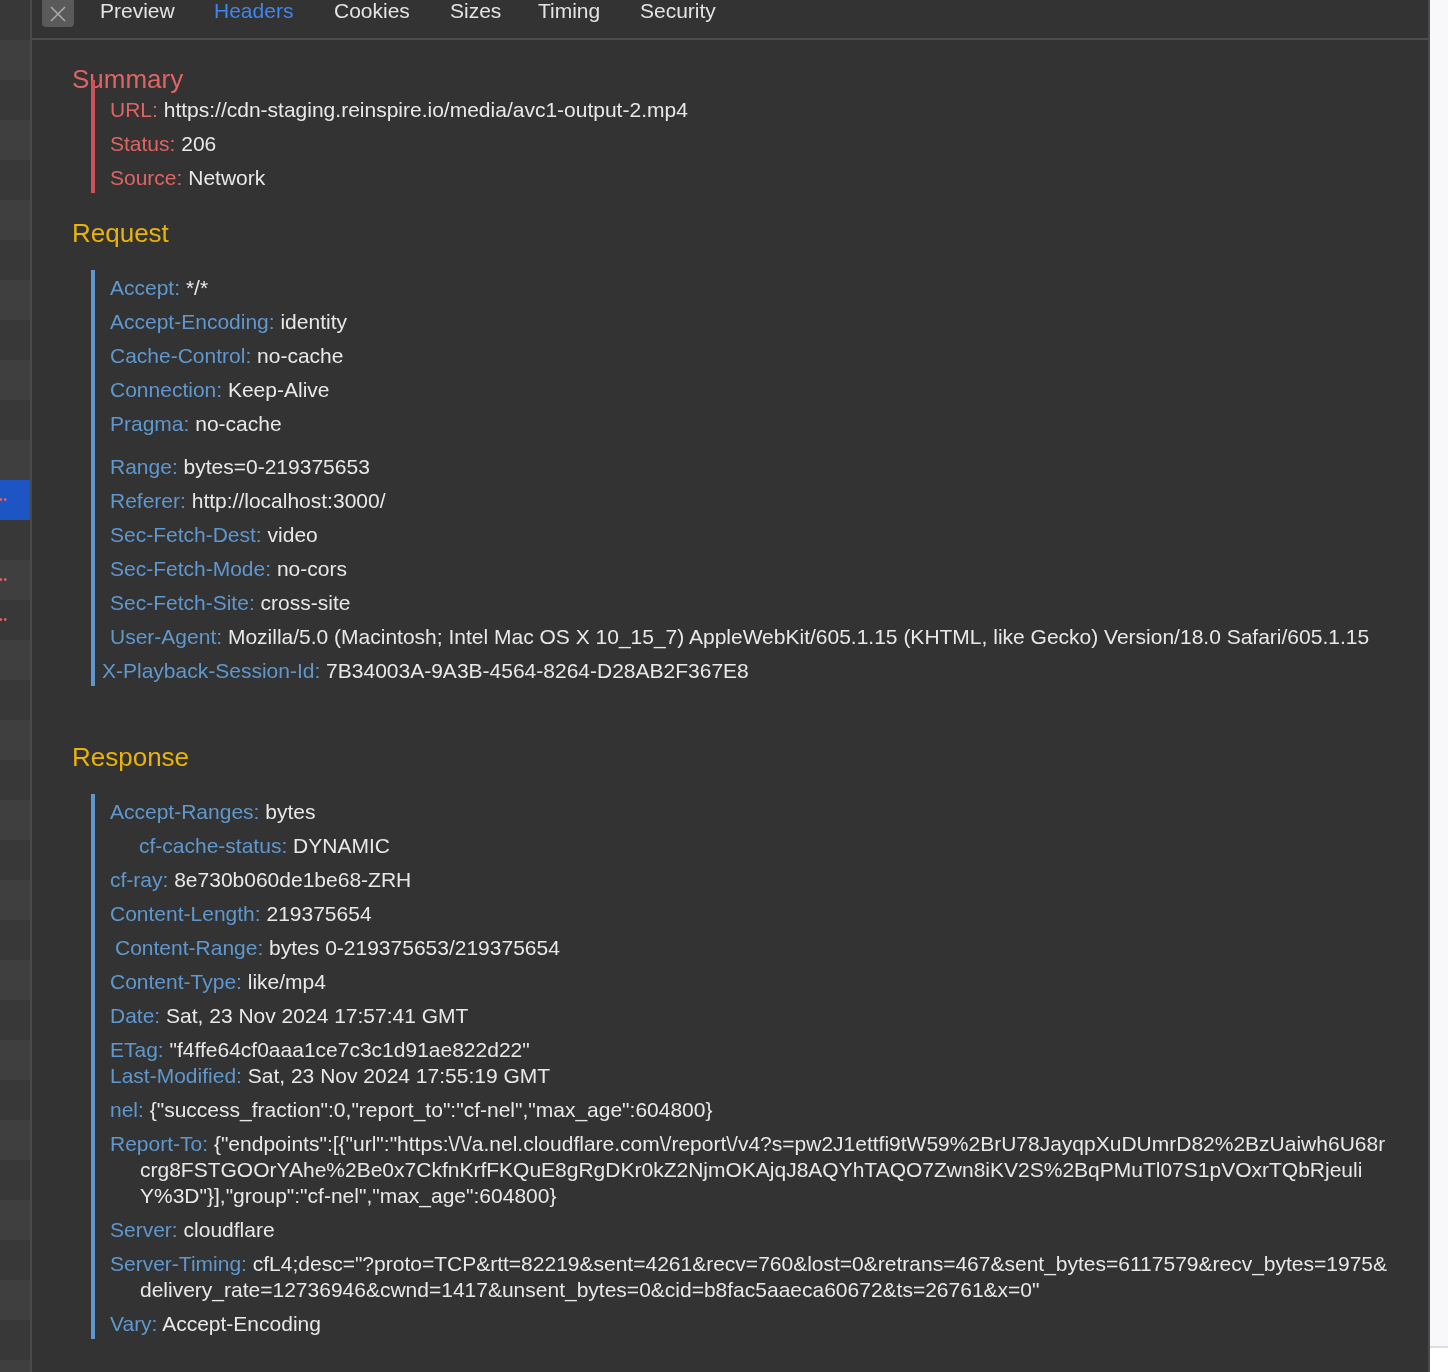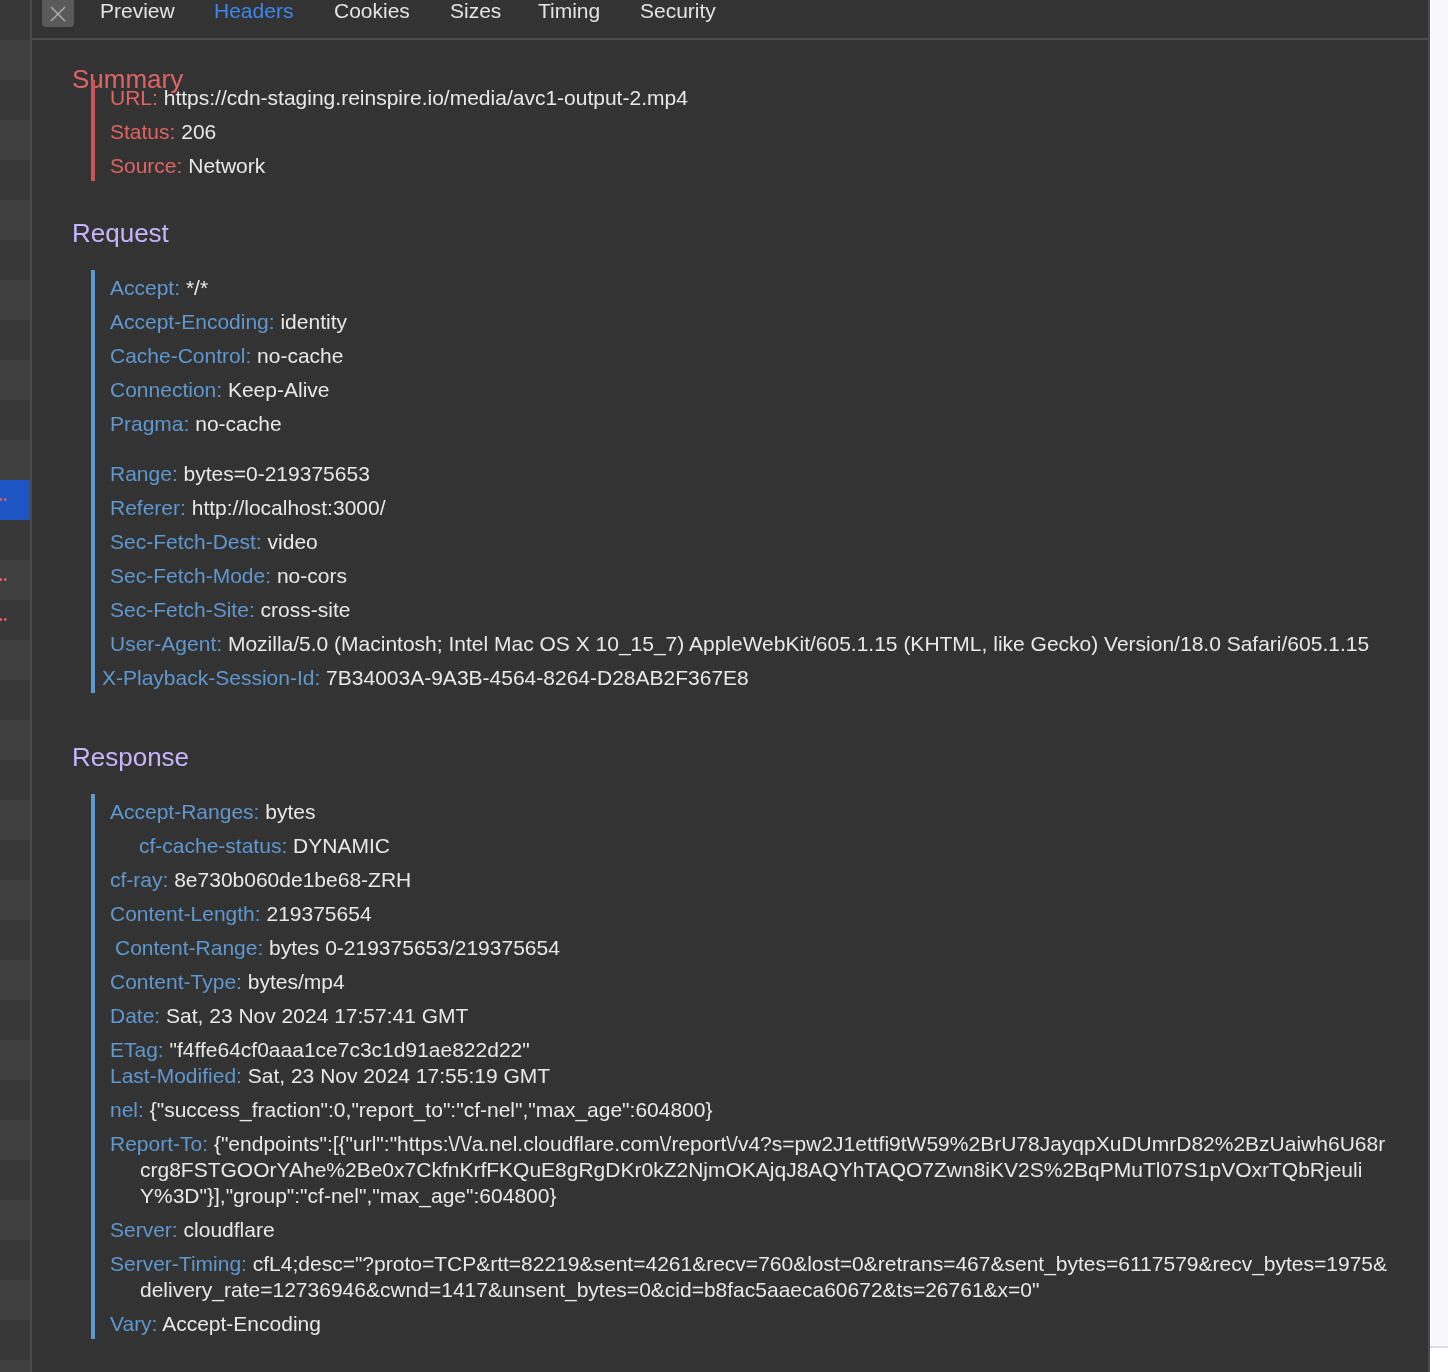--- a/index.html
+++ b/index.html
@@ -41,21 +41,21 @@
     .close-btn svg { width: 20px; height: 20px; }
     .tab {
       position: absolute; top: -2px; font-size: 21px; color: #e3e3e3; white-space: nowrap;
       cursor: pointer; line-height: 26px;
     }
     .tab.active { color: #3f87f0; }
 
     
     .content { position: absolute; left: 32px; top: 42px; width: 1396px; height: 1330px; overflow: hidden; }
     .section-title {
-      position: absolute; left: 40px; font-size: 26px; color: #c4b5fd; white-space: nowrap;
+      position: absolute; left: 40px; font-size: 26px; color: #eab308; white-space: nowrap;
     }
     .section-title.summary { color: #e06464; top: -14px; margin-top: 36px; }
     .block {
       position: absolute; left: 59px; border-left: 4px solid #5f98cf;
     }
     .block.summary { border-left-color: #c9555a; }
     .hrow {
       position: relative; padding-left: 15px; font-size: 21px; line-height: 26px; white-space: pre-wrap;
       word-break: break-all; width: 1300px;
     }
@@ -124,49 +124,49 @@
   <span class="tab" style="left:302px;">Cookies</span>
   <span class="tab" style="left:418px;">Sizes</span>
   <span class="tab" style="left:506px;">Timing</span>
   <span class="tab" style="left:608px;">Security</span>
 </div>
 
 <div class="content">
 
   <div class="section-title summary">Summary</div>
   <div class="block summary" style="top:38px;">
-    <div class="hrow" style="margin-top:5px;"><span class="k">URL:</span> <span class="v">https://cdn-staging.reinspire.io/media/avc1-output-2.mp4</span></div>
+    <div class="hrow" style="margin-top:17px;"><span class="k">URL:</span> <span class="v">https://cdn-staging.reinspire.io/media/avc1-output-2.mp4</span></div>
     <div class="hrow" style="margin-top:8px;"><span class="k">Status:</span> <span class="v">206</span></div>
     <div class="hrow" style="margin-top:8px;margin-bottom:2px;"><span class="k">Source:</span> <span class="v">Network</span></div>
   </div>
 
   <div class="section-title" style="top:176px;">Request</div>
   <div class="block" style="top:228px;">
     <div class="hrow" style="margin-top:5px;"><span class="k">Accept:</span> <span class="v">*/*</span></div>
     <div class="hrow" style="margin-top:8px;"><span class="k">Accept-Encoding:</span> <span class="v">identity</span></div>
     <div class="hrow" style="margin-top:8px;"><span class="k">Cache-Control:</span> <span class="v">no-cache</span></div>
     <div class="hrow" style="margin-top:8px;"><span class="k">Connection:</span> <span class="v">Keep-Alive</span></div>
     <div class="hrow" style="margin-top:8px;"><span class="k">Pragma:</span> <span class="v">no-cache</span></div>
-    <div class="hrow" style="margin-top:24px;"><span class="k">Range:</span> <span class="v">bytes=0-219375653</span></div>
+    <div class="hrow" style="margin-top:17px;"><span class="k">Range:</span> <span class="v">bytes=0-219375653</span></div>
     <div class="hrow" style="margin-top:8px;"><span class="k">Referer:</span> <span class="v">http://localhost:3000/</span></div>
     <div class="hrow" style="margin-top:8px;"><span class="k">Sec-Fetch-Dest:</span> <span class="v">video</span></div>
     <div class="hrow" style="margin-top:8px;"><span class="k">Sec-Fetch-Mode:</span> <span class="v">no-cors</span></div>
     <div class="hrow" style="margin-top:8px;"><span class="k">Sec-Fetch-Site:</span> <span class="v">cross-site</span></div>
     <div class="hrow wrap" style="margin-top:8px;"><span class="k">User-Agent:</span> <span class="v">Mozilla/5.0 (Macintosh; Intel Mac OS X 10_15_7) AppleWebKit/605.1.15 (KHTML, like Gecko) Version/18.0 Safari/605.1.15</span></div>
     <div class="hrow" style="margin-top:8px;margin-bottom:2px;padding-left:7px;"><span class="k">X-Playback-Session-Id:</span> <span class="v">7B34003A-9A3B-4564-8264-D28AB2F367E8</span></div>
   </div>
 
   <div class="section-title" style="top:700px;">Response</div>
   <div class="block" style="top:752px;">
     <div class="hrow" style="margin-top:5px;"><span class="k">Accept-Ranges:</span> <span class="v">bytes</span></div>
     <div class="hrow" style="margin-top:8px;padding-left:44px;"><span class="k">cf-cache-status:</span> <span class="v">DYNAMIC</span></div>
     <div class="hrow" style="margin-top:8px;"><span class="k">cf-ray:</span> <span class="v">8e730b060de1be68-ZRH</span></div>
     <div class="hrow" style="margin-top:8px;"><span class="k">Content-Length:</span> <span class="v">219375654</span></div>
     <div class="hrow" style="margin-top:8px;padding-left:20px;"><span class="k">Content-Range:</span> <span class="v">bytes 0-219375653/219375654</span></div>
-    <div class="hrow" style="margin-top:8px;"><span class="k">Content-Type:</span> <span class="v">bytes/mp4</span></div>
+    <div class="hrow" style="margin-top:8px;"><span class="k">Content-Type:</span> <span class="v">like/mp4</span></div>
     <div class="hrow" style="margin-top:8px;"><span class="k">Date:</span> <span class="v">Sat, 23 Nov 2024 17:57:41 GMT</span></div>
     <div class="hrow" style="margin-top:8px;"><span class="k">ETag:</span> <span class="v">"f4ffe64cf0aaa1ce7c3c1d91ae822d22"</span></div>
     <div class="hrow" style=""><span class="k">Last-Modified:</span> <span class="v">Sat, 23 Nov 2024 17:55:19 GMT</span></div>
     <div class="hrow" style="margin-top:8px;"><span class="k">nel:</span> <span class="v">{"success_fraction":0,"report_to":"cf-nel","max_age":604800}</span></div>
     <div class="hrow wrap" style="margin-top:8px;"><span class="k">Report-To:</span> <span class="v">{"endpoints":[{"url":"https:\/\/a.nel.cloudflare.com\/report\/v4?s=pw2J1ettfi9tW59%2BrU78JayqpXuDUmrD82%2BzUaiwh6U68rcrg8FSTGOOrYAhe%2Be0x7CkfnKrfFKQuE8gRgDKr0kZ2NjmOKAjqJ8AQYhTAQO7Zwn8iKV2S%2BqPMuTl07S1pVOxrTQbRjeuliY%3D"}],"group":"cf-nel","max_age":604800}</span></div>
     <div class="hrow" style="margin-top:8px;"><span class="k">Server:</span> <span class="v">cloudflare</span></div>
     <div class="hrow wrap" style="margin-top:8px;"><span class="k">Server-Timing:</span> <span class="v">cfL4;desc="?proto=TCP&amp;rtt=82219&amp;sent=4261&amp;recv=760&amp;lost=0&amp;retrans=467&amp;sent_bytes=6117579&amp;recv_bytes=1975&amp;delivery_rate=12736946&amp;cwnd=1417&amp;unsent_bytes=0&amp;cid=b8fac5aaeca60672&amp;ts=26761&amp;x=0"</span></div>
     <div class="hrow" style="margin-top:8px;margin-bottom:2px;"><span class="k">Vary:</span> <span class="v">Accept-Encoding</span></div>
   </div>
 </div>

